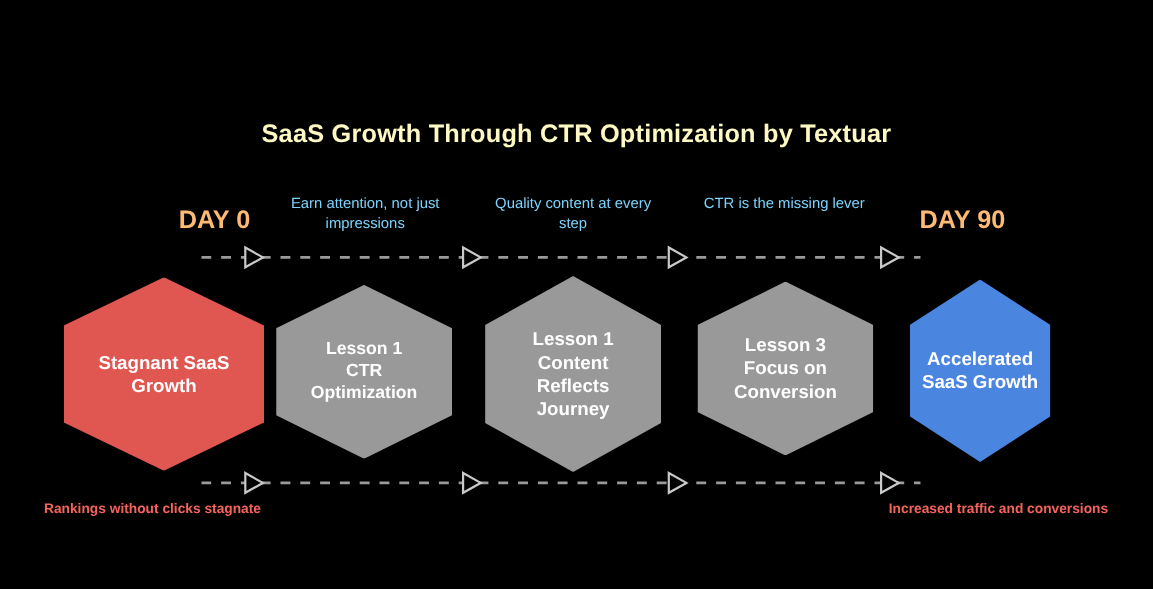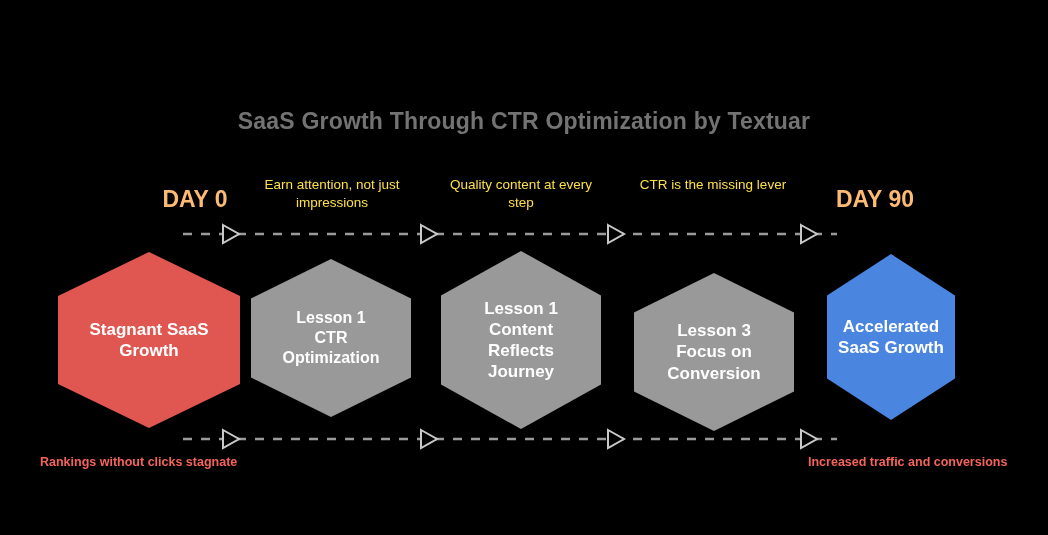--- a/index.html
+++ b/index.html
@@ -22,21 +22,21 @@
     background: #000000;
   }
 
   
   #chart-title {
     position: absolute;
     left: 0;
     top: 108px;
     width: 1048px;
     text-align: center;
-    color: #737373;
+    color: #fef9c3;
     font-size: 23px;
     font-weight: bold;
     letter-spacing: 0.2px;
     white-space: nowrap;
   }
 
   
   .day-label {
     position: absolute;
     color: #fdba74;
@@ -47,21 +47,21 @@
   }
   #day-start-label { left: 120px; top: 186px; width: 150px; }
   #day-end-label   { left: 800px; top: 186px; width: 150px; }
 
   
   .step-caption {
     position: absolute;
     top: 176px;
     width: 170px;
     text-align: center;
-    color: #fde047;
+    color: #7dd3fc;
     font-size: 13.5px;
     line-height: 18px;
     font-weight: normal;
   }
   #caption-1 { left: 247px; }
   #caption-2 { left: 436px; }
   #caption-3 { left: 628px; }
 
   
   .footnote {
@@ -95,21 +95,21 @@
 
   #hex-0 { left: 58px;  top: 252px; width: 182px; height: 176px; background: #e05751; }
   #hex-0 .hex-label { font-size: 17px; }
 
   #hex-1 { left: 251px; top: 259px; width: 160px; height: 158px; background: #999999; }
   #hex-1 .hex-label { font-size: 16px; }
 
   #hex-2 { left: 441px; top: 251px; width: 160px; height: 178px; background: #999999; }
   #hex-2 .hex-label { font-size: 17px; }
 
-  #hex-3 { left: 634px; top: 273px; width: 160px; height: 158px; background: #999999; }
+  #hex-3 { left: 634px; top: 256px; width: 160px; height: 158px; background: #999999; }
   #hex-3 .hex-label { font-size: 17px; }
 
   #hex-4 { left: 827px; top: 254px; width: 128px; height: 166px; background: #4a85e0; }
   #hex-4 .hex-label { font-size: 17px; }
 
   
   .connector-row {
     position: absolute;
     left: 183px;
     width: 654px;

